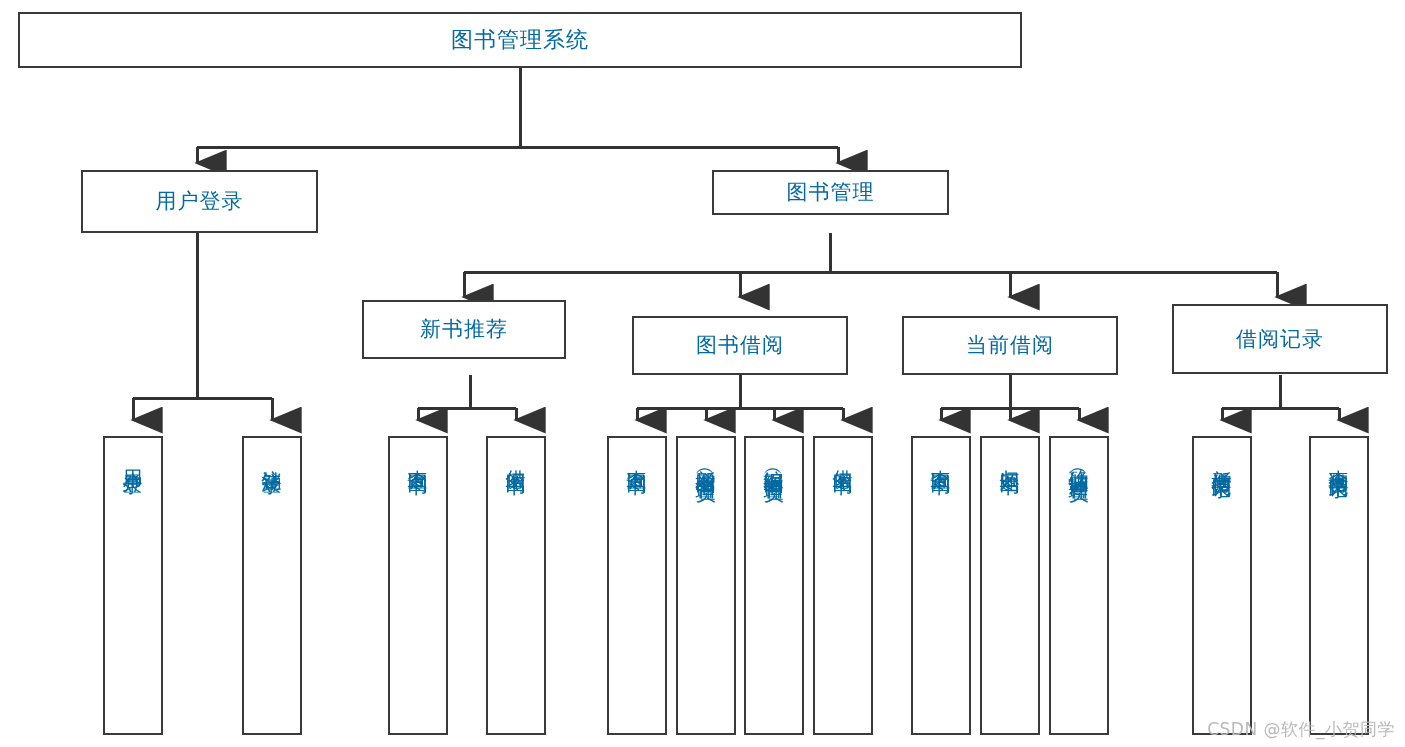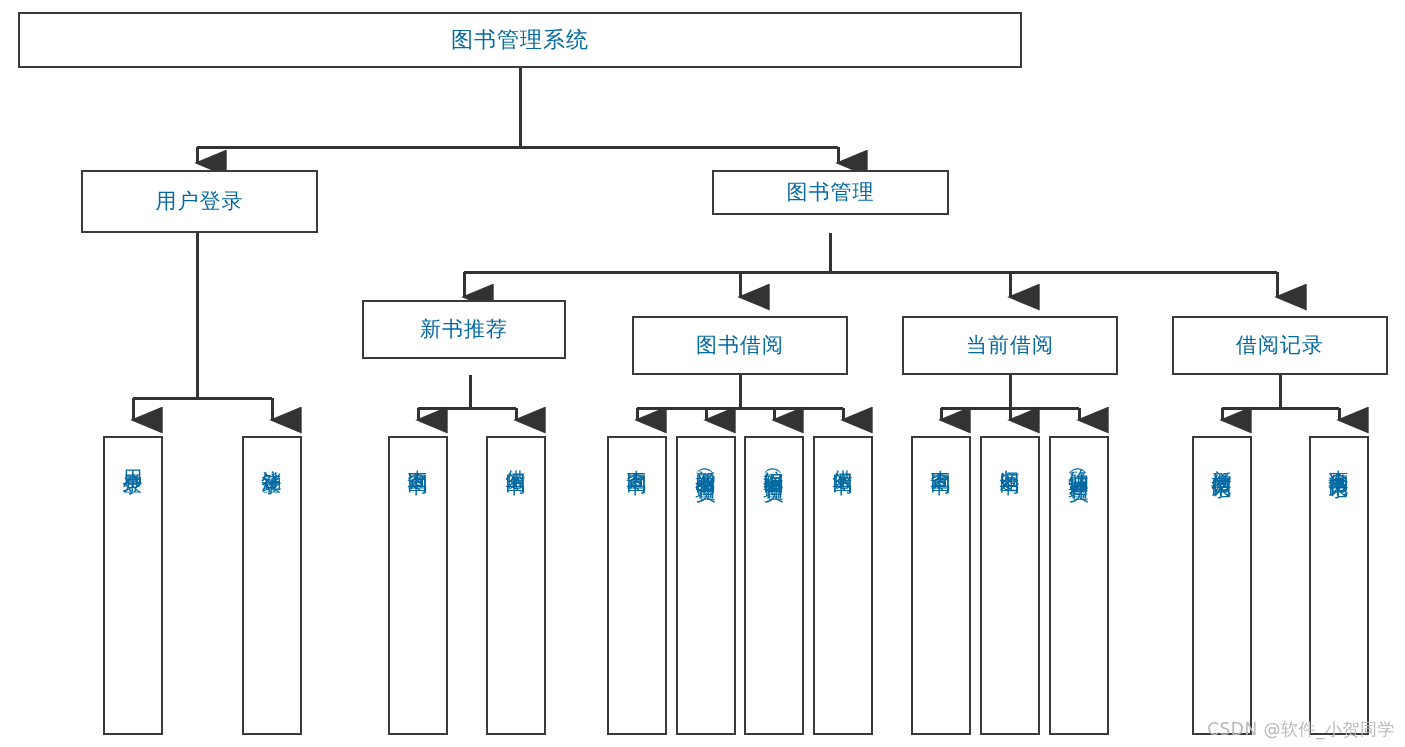--- a/index.html
+++ b/index.html
@@ -146,21 +146,21 @@
 
   <div class="node h-node" style="left:362px;top:300px;width:204px;height:59px;">
     <span class="lbl">新书推荐</span>
   </div>
   <div class="node h-node" style="left:902px;top:316px;width:216px;height:59px;">
     <span class="lbl">当前借阅</span>
   </div>
   <div class="node h-node" style="left:632px;top:316px;width:216px;height:59px;">
     <span class="lbl">图书借阅</span>
   </div>
-  <div class="node h-node" style="left:1172px;top:316px;width:216px;height:59px;">
+  <div class="node h-node" style="left:1172px;top:304px;width:216px;height:70px;">
     <span class="lbl">借阅记录</span>
   </div>
 
   <div class="node v-node" style="left:103px;top:436px;width:60px;height:299px;">
     <span class="lbl">用户登录</span>
   </div>
   <div class="node v-node" style="left:242px;top:436px;width:60px;height:299px;">
     <span class="lbl">注销登录</span>
   </div>
 

